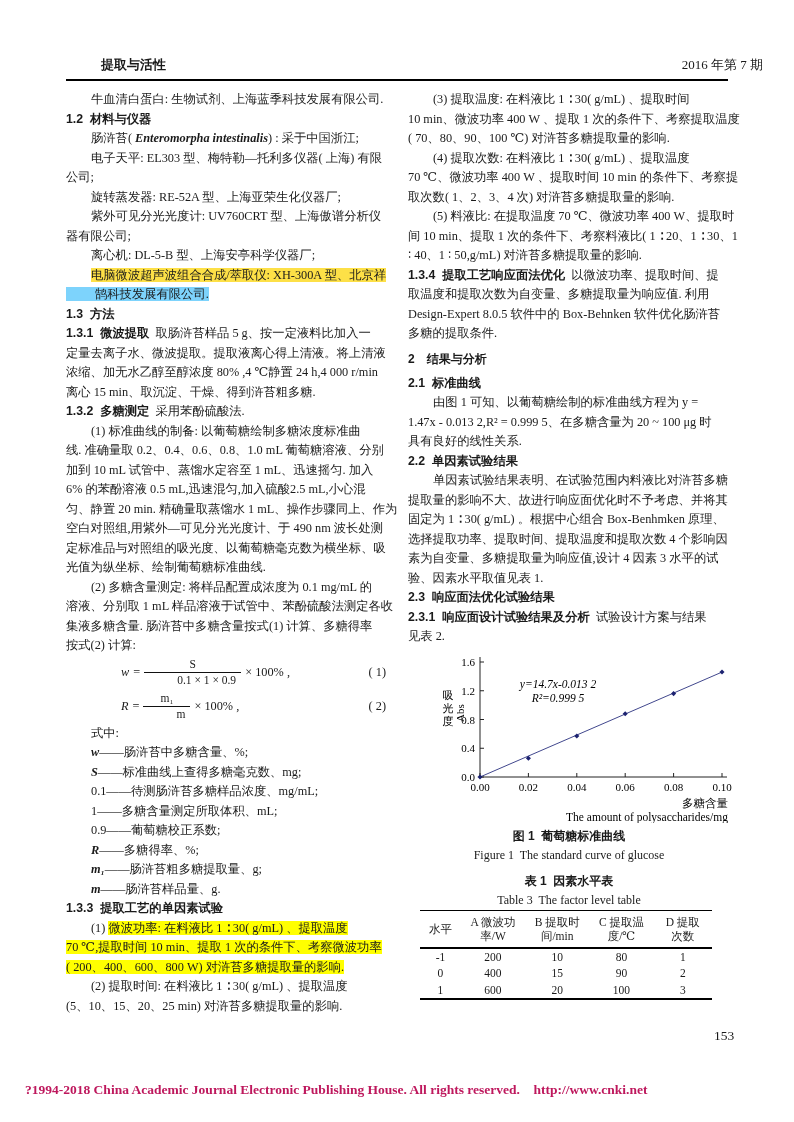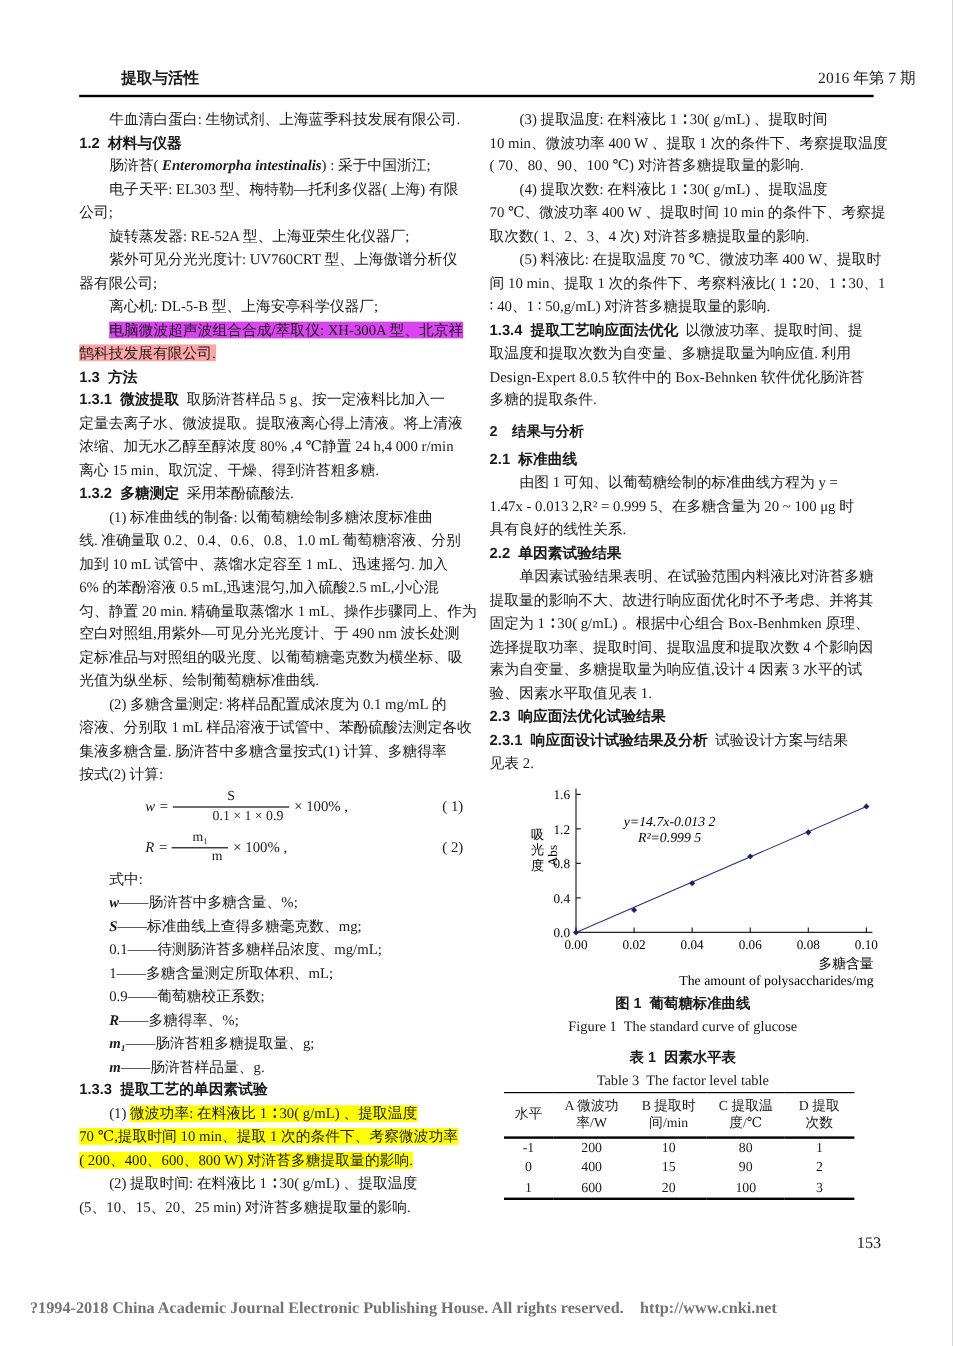--- a/index.html
+++ b/index.html
@@ -50,22 +50,22 @@
   <div class="col left" id="col-left">
       <div class="ln ind"><span>牛血清白蛋白: 生物试剂、上海蓝季科技发展有限公司.</span></div>
       <div class="ln"><span class="b">1.2  材料与仪器</span></div>
       <div class="ln ind"><span>肠浒苔( </span><span class="it">Enteromorpha intestinalis</span><span>) : 采于中国浙江;</span></div>
       <div class="ln ind"><span>电子天平: EL303 型、梅特勒—托利多仪器( 上海) 有限</span></div>
       <div class="ln"><span>公司;</span></div>
       <div class="ln ind"><span>旋转蒸发器: RE-52A 型、上海亚荣生化仪器厂;</span></div>
       <div class="ln ind"><span>紫外可见分光光度计: UV760CRT 型、上海傲谱分析仪</span></div>
       <div class="ln"><span>器有限公司;</span></div>
       <div class="ln ind"><span>离心机: DL-5-B 型、上海安亭科学仪器厂;</span></div>
-      <div class="ln ind"><span class="hl" style="background: #d946ef;">电脑微波超声波组合合成/萃取仪: XH-300A 型、北京祥</span></div>
-      <div class="ln"><span class="hl" style="background: #fca5a5;">鹄科技发展有限公司.</span></div>
+      <div class="ln ind"><span class="hl" style="background: #fde047;">电脑微波超声波组合合成/萃取仪: XH-300A 型、北京祥</span></div>
+      <div class="ln"><span class="hl" style="background: #7dd3fc; padding-left: 29px;">鹄科技发展有限公司.</span></div>
       <div class="ln"><span class="b">1.3  方法</span></div>
       <div class="ln"><span class="b">1.3.1  微波提取</span><span>  取肠浒苔样品 5 g、按一定液料比加入一</span></div>
       <div class="ln"><span>定量去离子水、微波提取。提取液离心得上清液。将上清液</span></div>
       <div class="ln"><span>浓缩、加无水乙醇至醇浓度 80% ,4 ℃静置 24 h,4 000 r/min</span></div>
       <div class="ln"><span>离心 15 min、取沉淀、干燥、得到浒苔粗多糖.</span></div>
       <div class="ln"><span class="b">1.3.2  多糖测定</span><span>  采用苯酚硫酸法.</span></div>
       <div class="ln ind"><span>(1) 标准曲线的制备: 以葡萄糖绘制多糖浓度标准曲</span></div>
       <div class="ln"><span>线. 准确量取 0.2、0.4、0.6、0.8、1.0 mL 葡萄糖溶液、分别</span></div>
       <div class="ln"><span>加到 10 mL 试管中、蒸馏水定容至 1 mL、迅速摇匀. 加入</span></div>
       <div class="ln"><span>6% 的苯酚溶液 0.5 mL,迅速混匀,加入硫酸2.5 mL,小心混</span></div>
@@ -249,14 +249,14 @@
               <td>20</td>
               <td>100</td>
               <td>3</td>
             </tr>
           </tbody>
         </table>
     </div>
   </div>
 
   <div class="pageno">153</div>
-  <div class="footer" style="color: #737373;">?1994-2018 China Academic Journal Electronic Publishing House. All rights reserved.    http://www.cnki.net</div>
+  <div class="footer" style="color: #be185d;">?1994-2018 China Academic Journal Electronic Publishing House. All rights reserved.    http://www.cnki.net</div>
 </div>
 
 </body></html>

